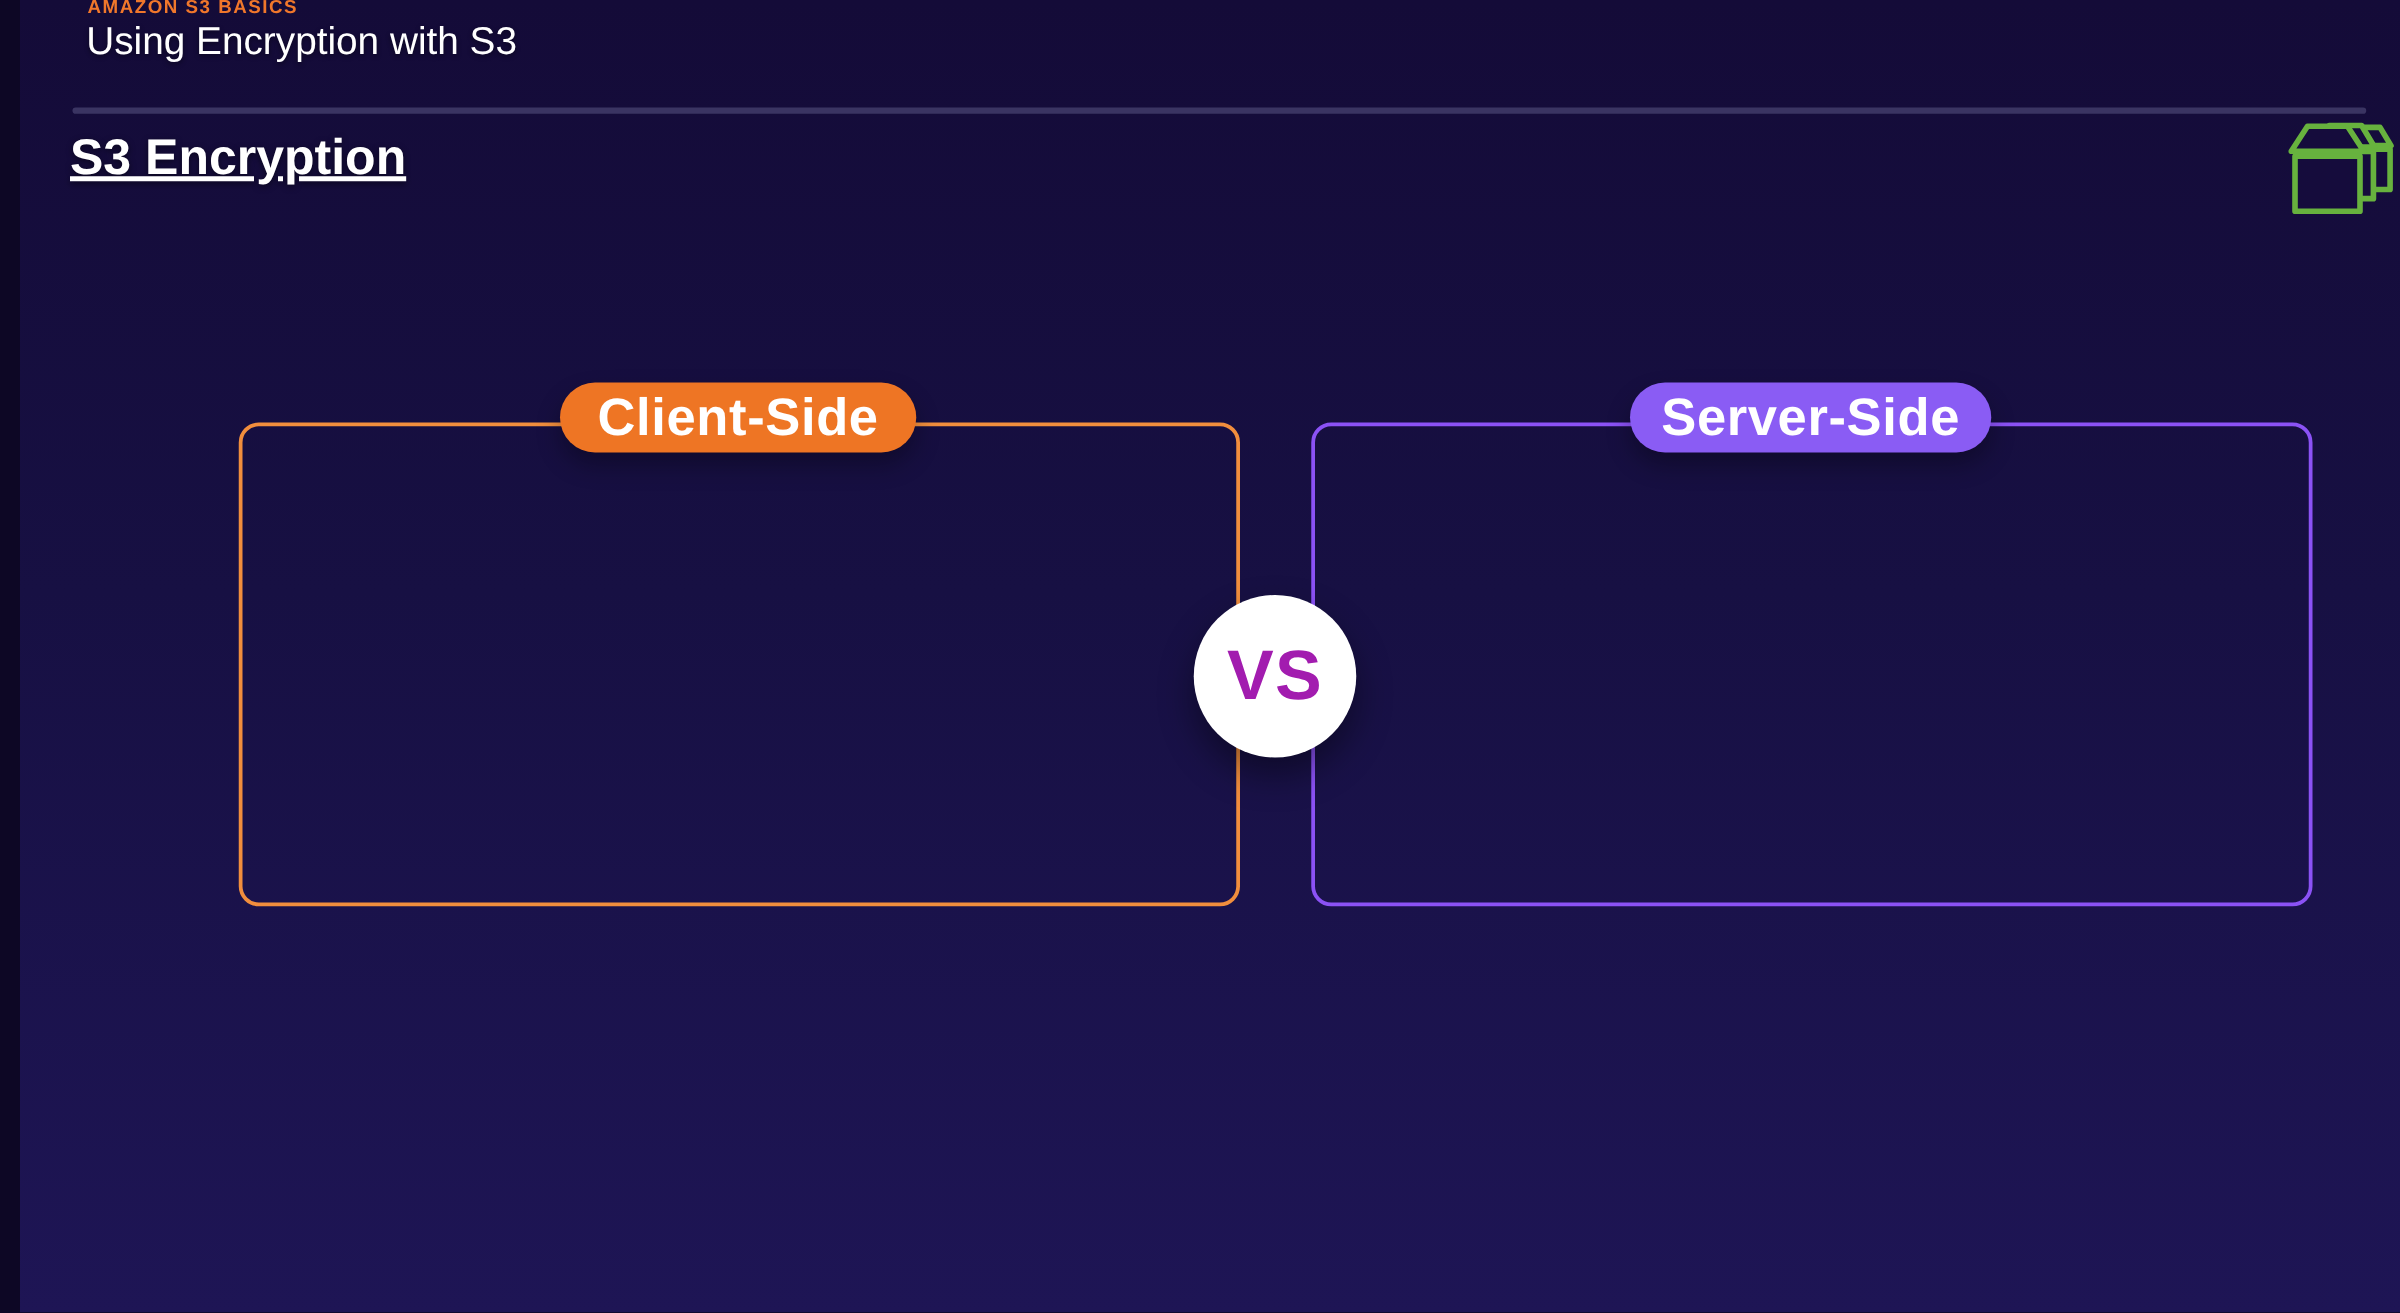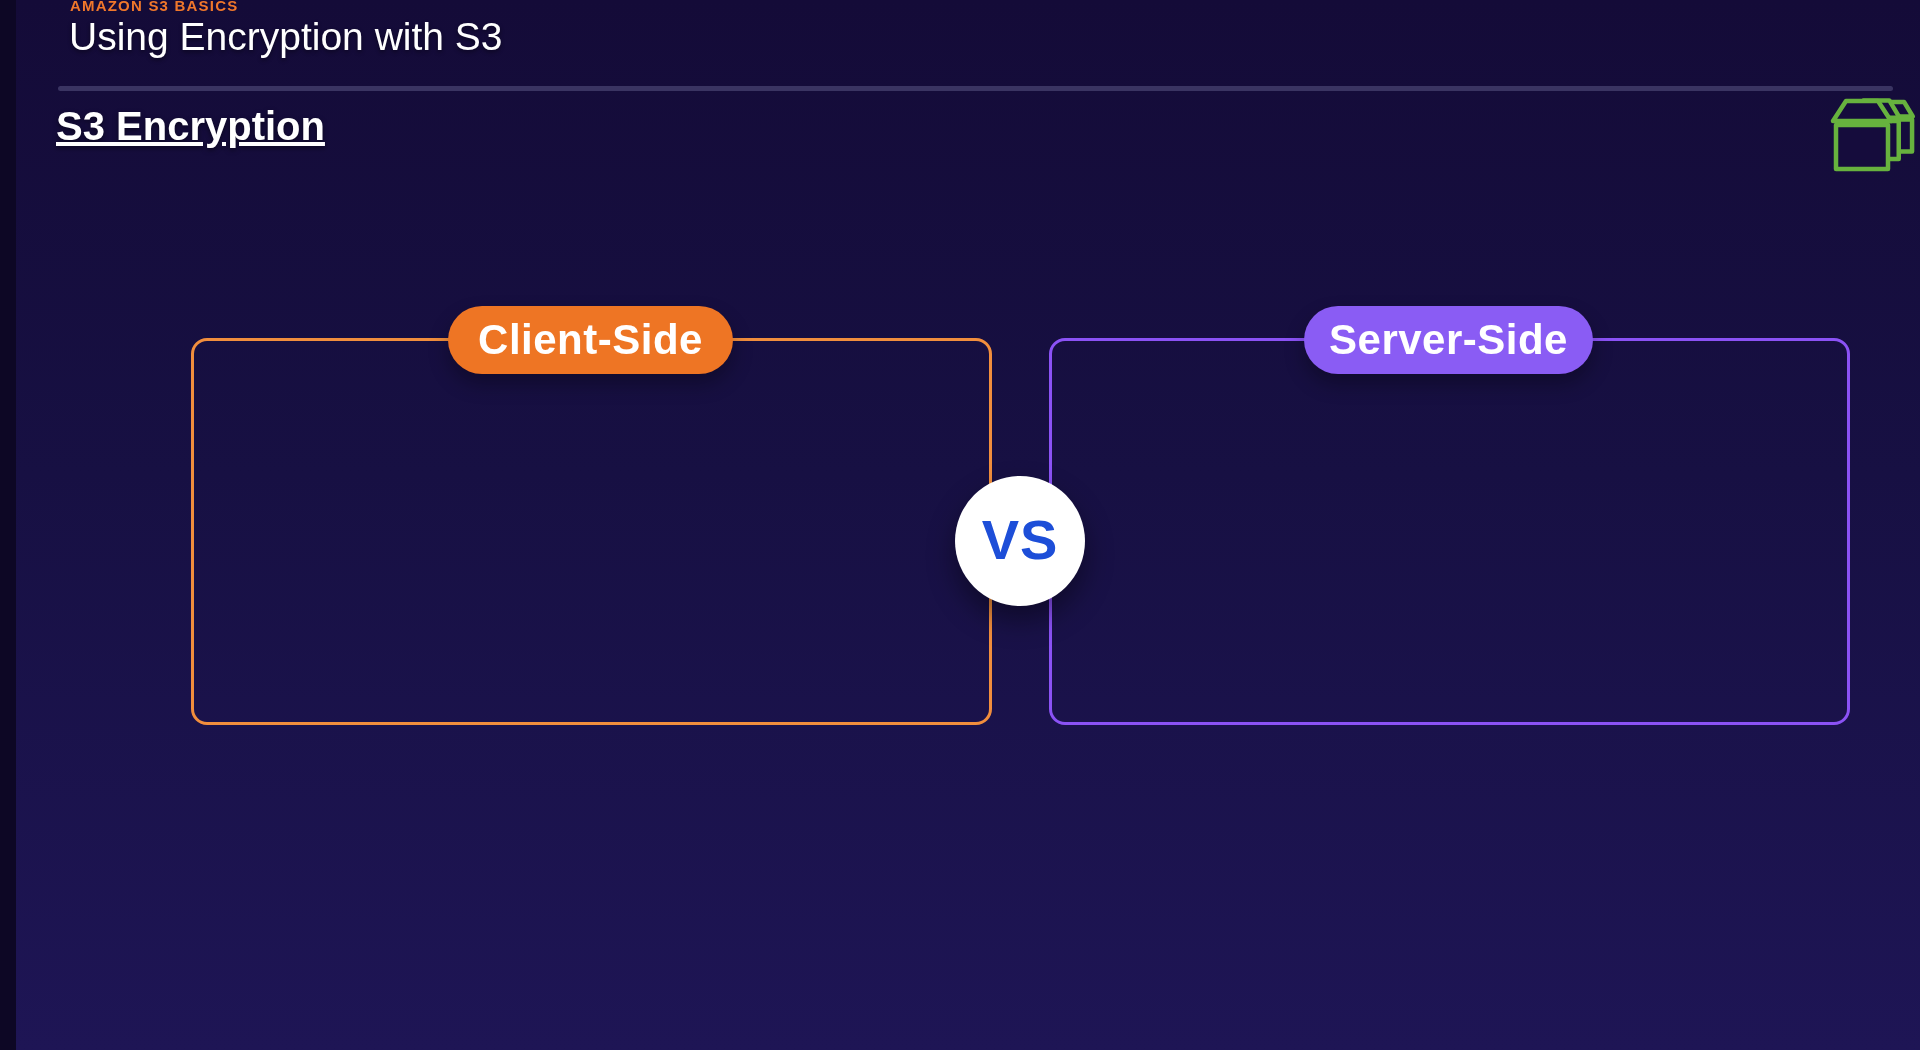--- a/index.html
+++ b/index.html
@@ -27,21 +27,21 @@
     font-weight: 800;
     letter-spacing: 1.2px;
     text-transform: uppercase;
     white-space: nowrap;
   }
   .title {
     position: absolute;
     left: 53px;
     top: 15px;
     color: #ffffff;
-    font-size: 39px;
+    font-size: 31px;
     font-weight: 400;
     text-shadow: 0 2px 4px rgba(0,0,0,0.45);
     white-space: nowrap;
   }
   .divider {
     position: absolute;
     left: 42px;
     top: 86px;
     width: 1835px;
     height: 5px;
@@ -75,21 +75,21 @@
     height: 381px;
     border-radius: 16px;
     background: transparent;
   }
   .card.left  { left: 175px;  border: 3px solid #f18e3d; }
   .card.right { left: 1033px; border: 3px solid #8b52f5; }
 
   .pill {
     position: absolute;
     top: 306px;
-    height: 68px;
+    height: 56px;
     border-radius: 40px;
     display: flex;
     align-items: center;
     justify-content: center;
     color: #ffffff;
     font-size: 42px;
     font-weight: 700;
     letter-spacing: 0.5px;
     box-shadow: 0 10px 20px rgba(0,0,0,0.3);
     white-space: nowrap;
@@ -104,21 +104,21 @@
     width: 130px;
     height: 130px;
     border-radius: 50%;
     background: #ffffff;
     display: flex;
     align-items: center;
     justify-content: center;
     box-shadow: 0 14px 28px rgba(0,0,0,0.4);
   }
   .vs-text {
-    color: #1d4ed8;
+    color: #a21caf;
     font-size: 56px;
     font-weight: 800;
     letter-spacing: 1px;
     transform: translateY(-2px);
   }
 </style>
 </head>
 <body>
 
 <div class="stage">

